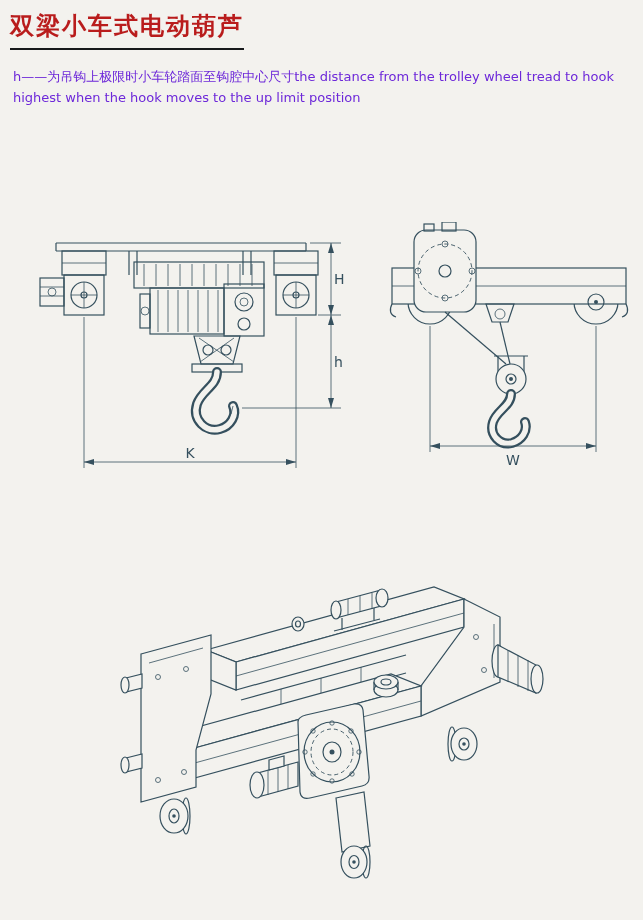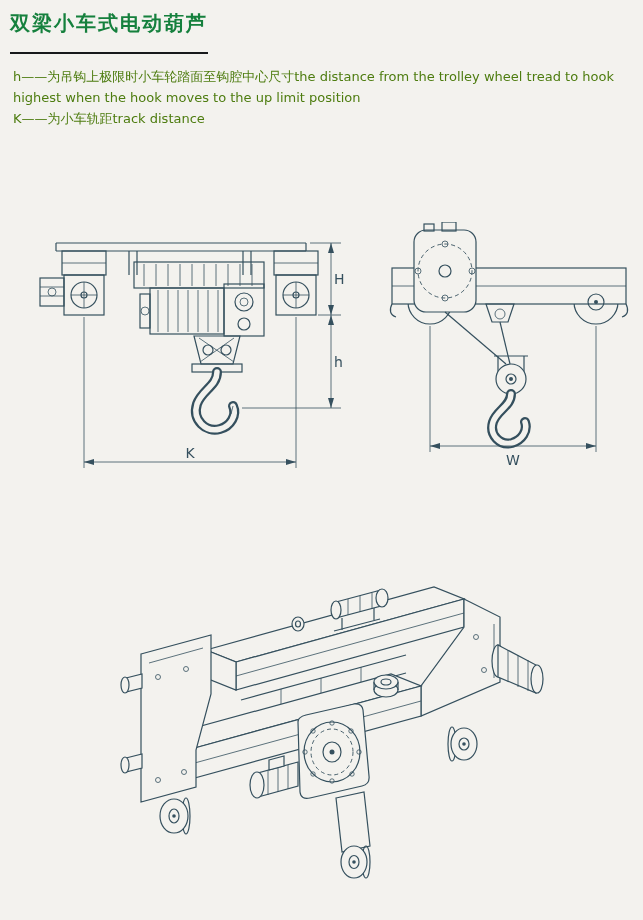--- a/index.html
+++ b/index.html
@@ -7,27 +7,27 @@
   body {
     position:relative;
     background:#f3f2ee;
     font-family:"DejaVu Sans","Liberation Sans",sans-serif;
     color:#2f3b40;
     overflow:hidden;
   }
   .page { position:absolute; inset:0; }
   .title {
     position:absolute; left:10px; top:10px;
-    font-size:20px; font-weight:bold; letter-spacing:2px;
-    color:#15803d; border-bottom:2px solid #17191b; padding-bottom:15px;
+    font-size:24px; font-weight:bold; letter-spacing:2px;
+    color:#b91c1c; border-bottom:2px solid #17191b; padding-bottom:6px;
     font-family:"DejaVu Sans",sans-serif;
   }
   .notes {
     position:absolute; left:13px; top:66px; width:618px;
-    font-size:13px; line-height:21px; color:#4d7c0f;
+    font-size:13px; line-height:21px; color:#6d28d9;
   }
   .notes p { margin:0; }
   .fig { position:absolute; }
   .fig-front { left:34px; top:218px; width:312px; height:260px; }
   .fig-side  { left:386px; top:222px; width:245px; height:250px; }
   .fig-iso   { left:86px; top:532px; width:470px; height:380px; }
   .fig svg { display:block; width:100%; height:100%; }
   svg text { font-family:"DejaVu Sans",sans-serif; font-size:14px; fill:#35505e; }
   .ink  { stroke:#35505e; fill:none; stroke-width:1.2; }
   .inkf { stroke:#35505e; fill:#f3f2ee; stroke-width:1.2; }
@@ -41,21 +41,20 @@
 </head>
 <body>
 
 <div class="page">
 
   <h1 class="title">双梁小车式电动葫芦</h1>
 
   <div class="notes">
     <p>h——为吊钩上极限时小车轮踏面至钩腔中心尺寸the distance from the trolley wheel tread to hook</p>
     <p>highest  when the hook moves to the up limit position</p>
-    <p>K——为小车轨距track distance</p>
   </div>
 
   <div class="fig fig-front">
     <svg viewBox="0 0 312 260">
       <g>
         <line class="ink" x1="22" y1="25" x2="272" y2="25"></line>
         <line class="ink" x1="22" y1="33" x2="272" y2="33"></line>
         <line class="ink" x1="22" y1="25" x2="22" y2="33"></line>
         <line class="ink" x1="272" y1="25" x2="272" y2="33"></line>
         <rect class="ink" x="28" y="33" width="44" height="24"></rect>

